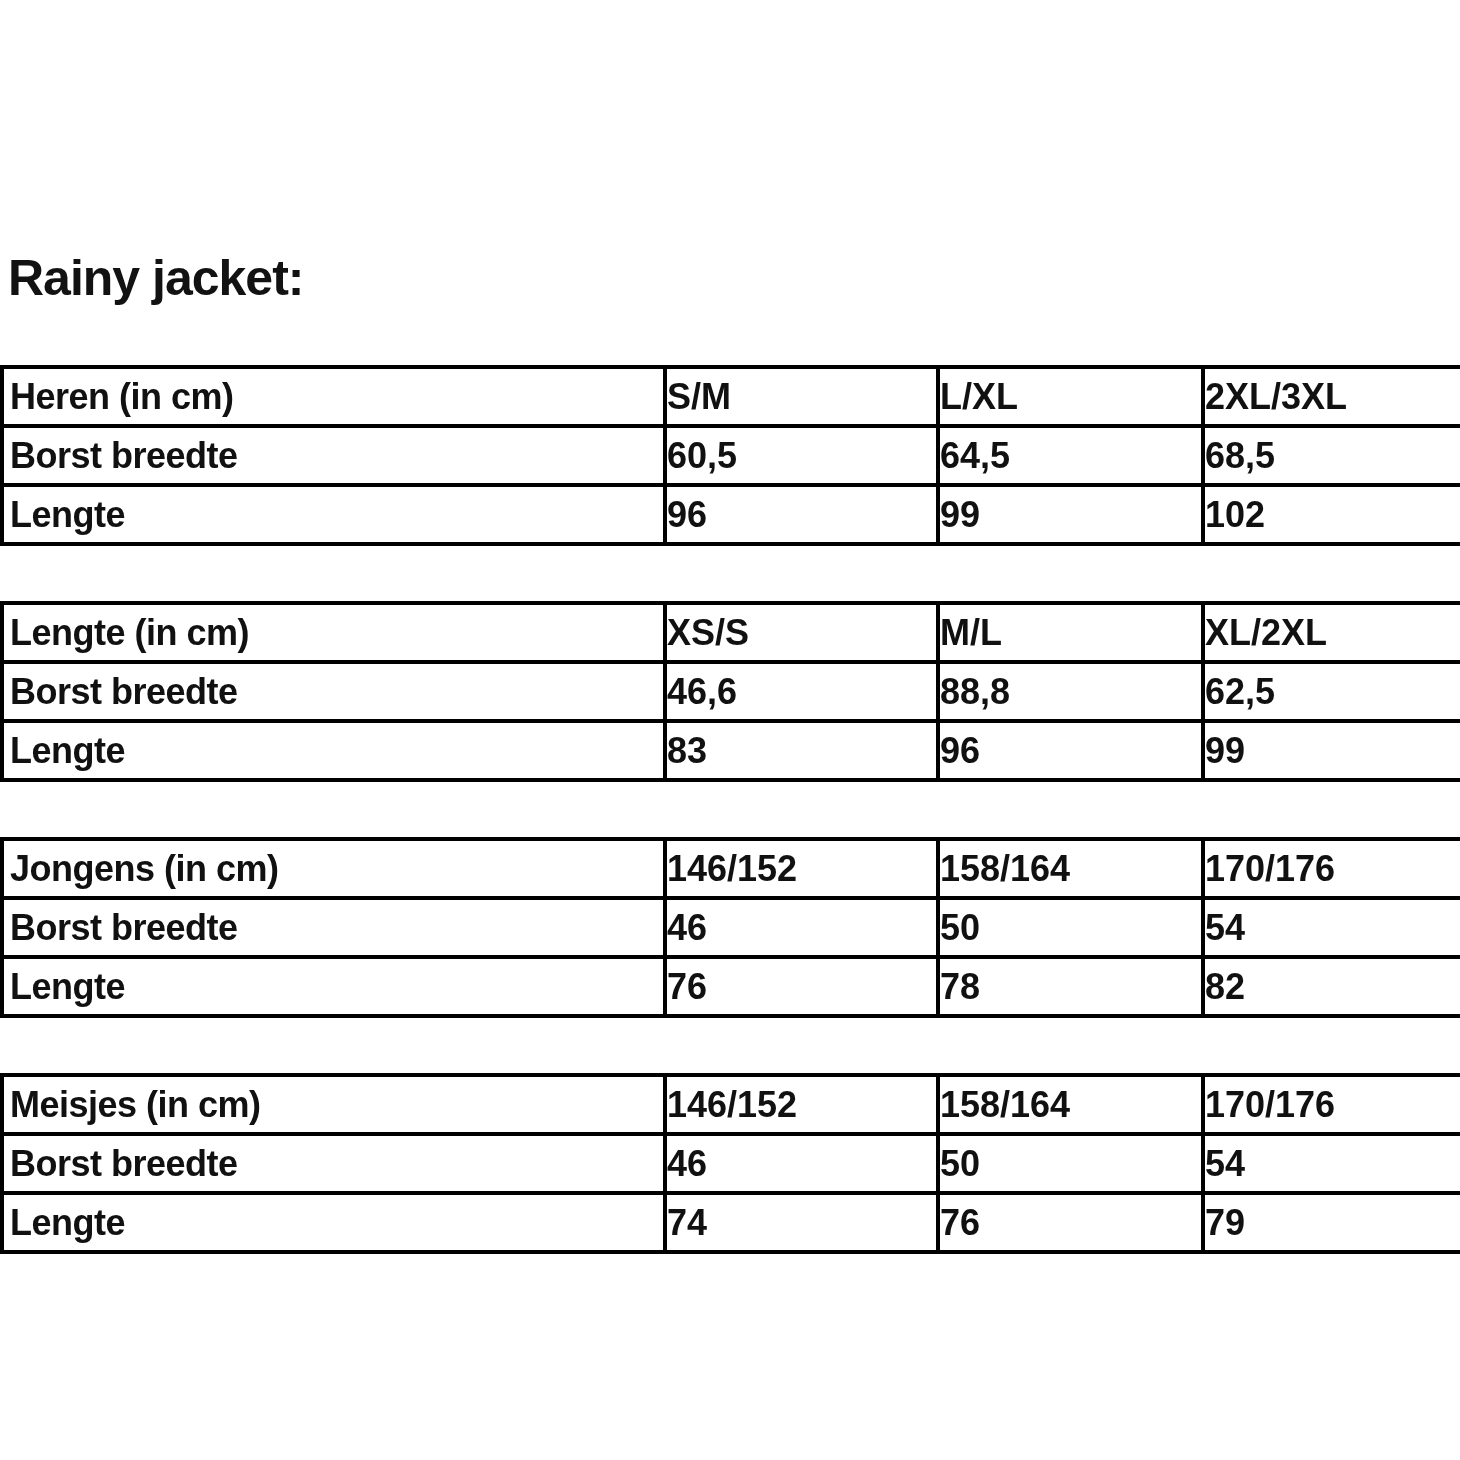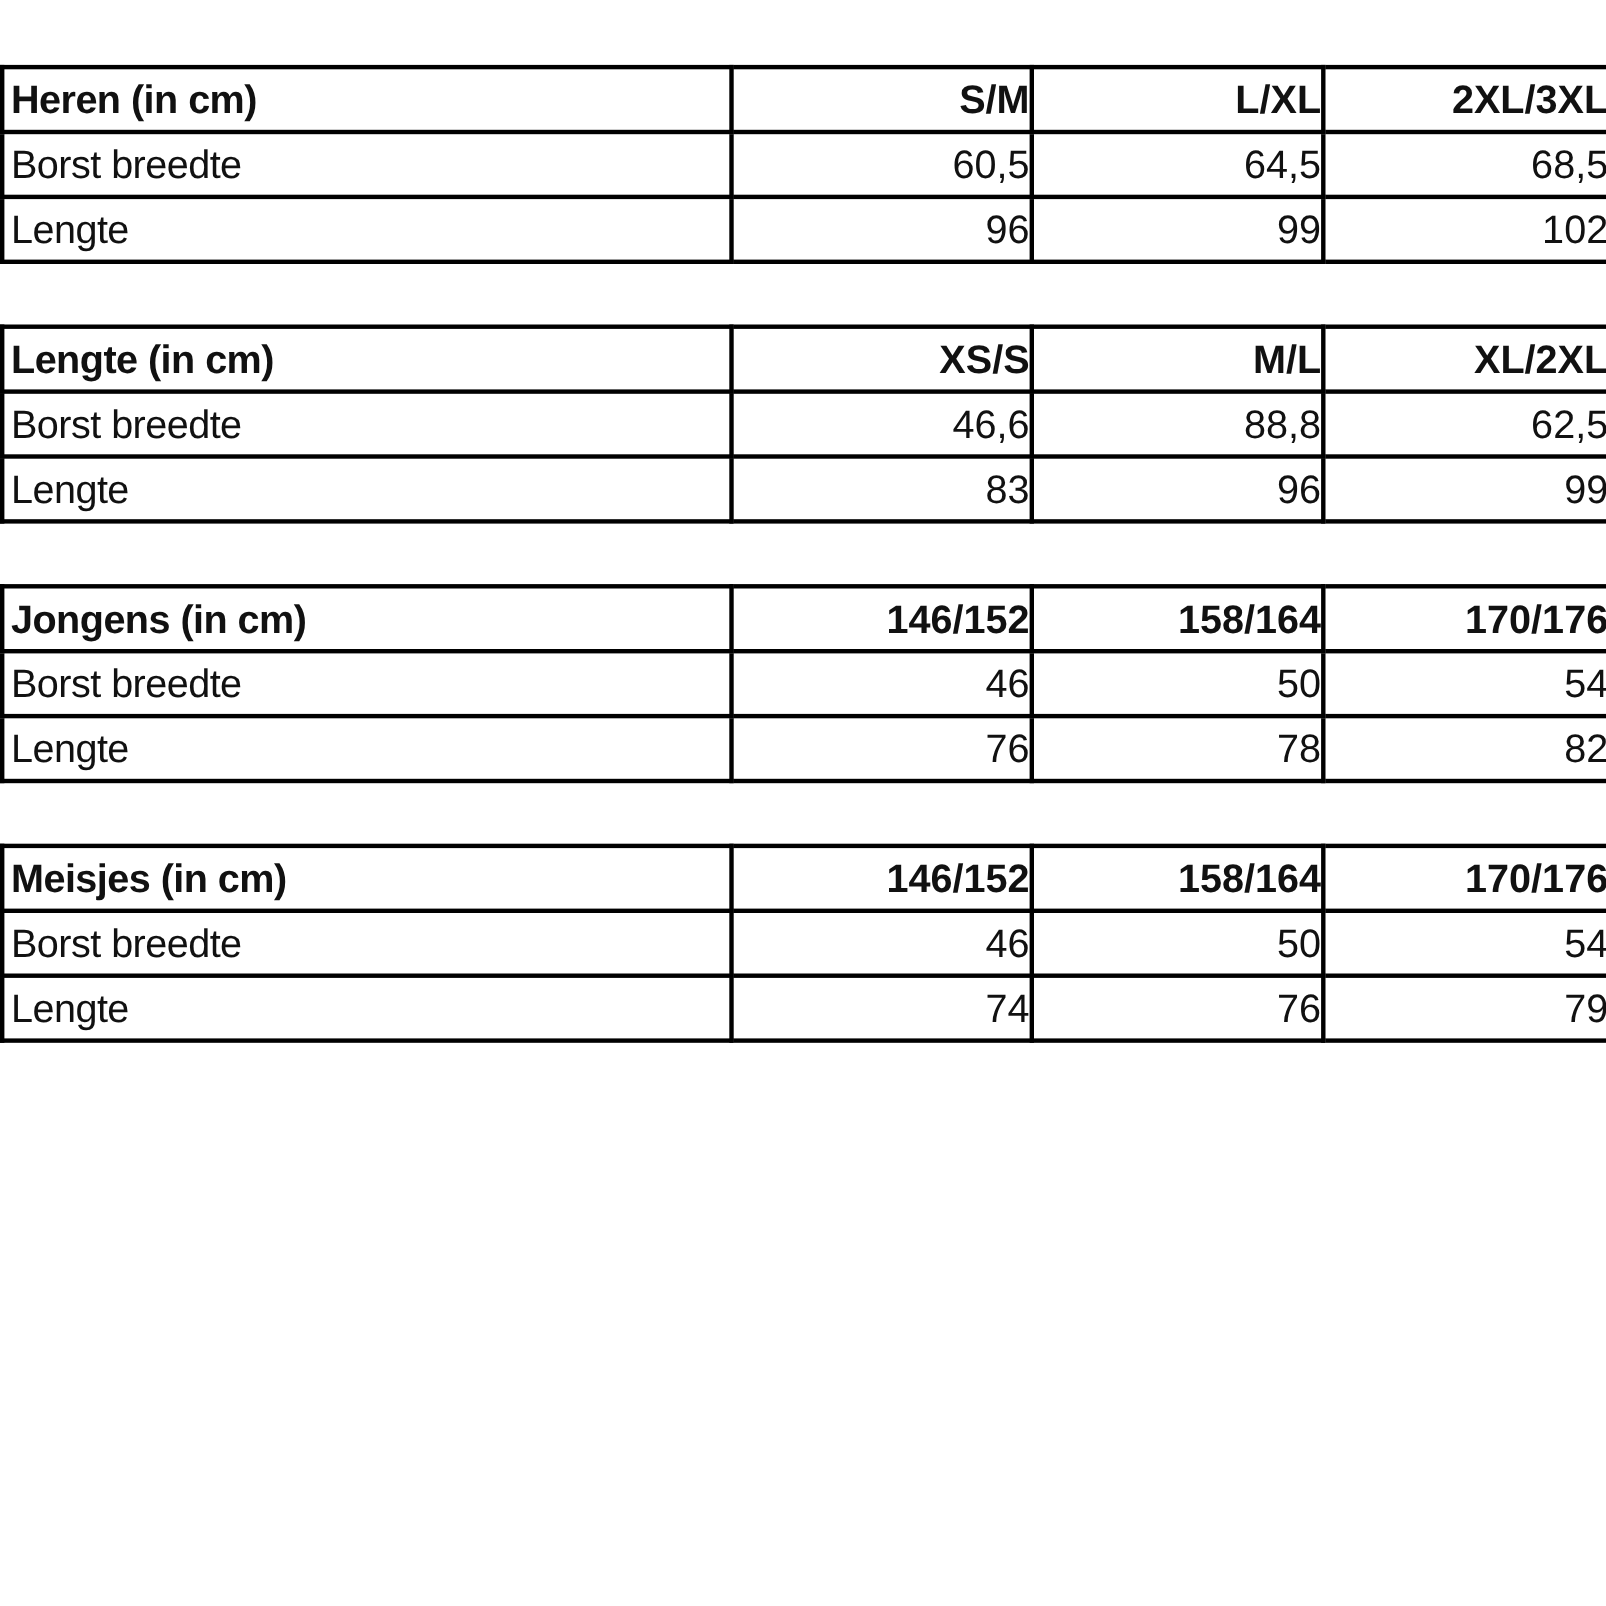--- a/index.html
+++ b/index.html
@@ -36,42 +36,44 @@
   }
   table.size-table td {
     border: 4px solid #000000;
     height: 55px;
     font-size: 36px;
     line-height: 1.0;
     vertical-align: middle;
     padding: 0;
     white-space: nowrap;
     overflow: hidden;
+    font-weight: bold;
   }
   table.size-table td:last-child {
     border-right: none;
   }
   table.size-table td.label-cell {
     text-align: left;
     padding-left: 6px;
     letter-spacing: -0.5px;
     margin-left: 21px;
   }
   table.size-table td.value-cell {
-    text-align: right;
+    text-align: left;
   }
   table.size-table tr.head-row td {
     font-weight: bold;
   }
 </style>
 </head>
 <body>
 
 <div class="page">
 
+  <div class="page-title">Rainy jacket:</div>
 
   <table class="size-table first">
     <colgroup>
       <col style="width:663px">
         <col style="width:273px">
         <col style="width:265px">
         <col style="width:259px">
     </colgroup>
     <tbody>
         <tr class="head-row">

